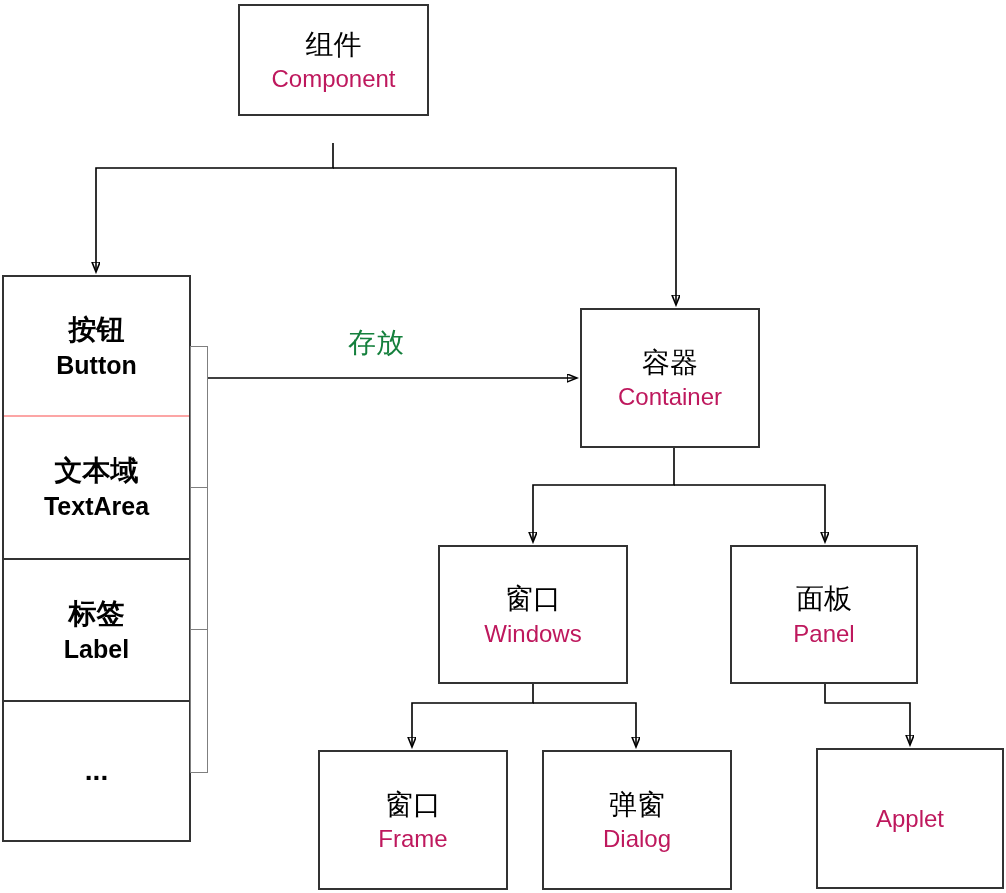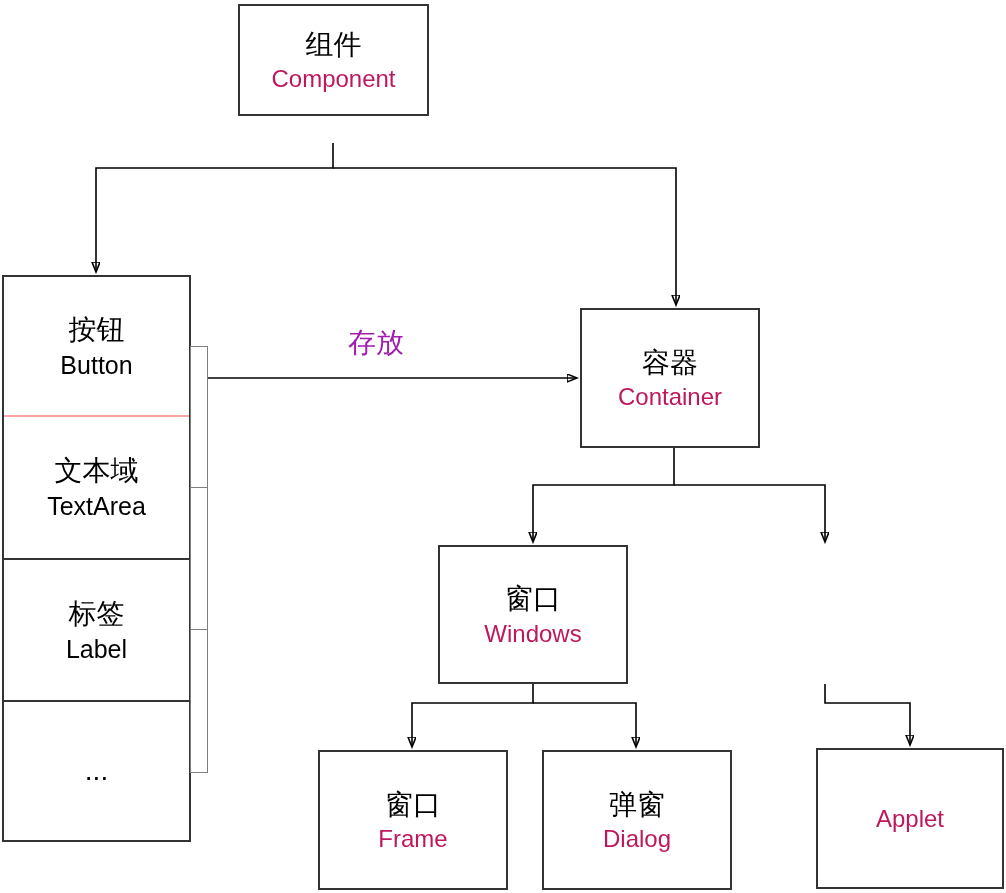--- a/index.html
+++ b/index.html
@@ -43,20 +43,21 @@
   
   #left-stack {
     position: absolute;
     left: 2px; top: 275px; width: 189px; height: 567px;
     box-sizing: border-box;
     border: 2px solid #333333;
     background: #ffffff;
     display: flex;
     flex-direction: column;
     z-index: 1;
+    font-weight: bold;
   }
   .stack-cell {
     box-sizing: border-box;
     display: flex;
     flex-direction: column;
     align-items: center;
     justify-content: center;
     text-align: center;
   }
   .stack-cell .zh { font-size: 28px; line-height: 1.35; }
@@ -100,21 +101,21 @@
     fill: none;
     stroke: #000000;
     stroke-width: 1.6;
   }
   
   #edge-label-contains {
     position: absolute;
     left: 328px; top: 324px; width: 96px;
     text-align: center;
     font-size: 28px;
-    color: #a21caf;
+    color: #15803d;
     z-index: 4;
     background: #ffffff;
   }
 </style>
 </head>
 <body>
 
 <div id="canvas">
 
   <div class="node" id="node-component">
@@ -146,20 +147,24 @@
     <div class="bracket-seg" id="bracket-seg-3"></div>
   </div>
 
   <div class="node" id="node-container">
     <span class="zh">容器</span>
     <span class="en">Container</span>
   </div>
   <div class="node" id="node-windows">
     <span class="zh">窗口</span>
     <span class="en">Windows</span>
+  </div>
+  <div class="node" id="node-panel">
+    <span class="zh">面板</span>
+    <span class="en">Panel</span>
   </div>
 
   <div class="node" id="node-frame">
     <span class="zh">窗口</span>
     <span class="en">Frame</span>
   </div>
   <div class="node" id="node-dialog">
     <span class="zh">弹窗</span>
     <span class="en">Dialog</span>
   </div>

